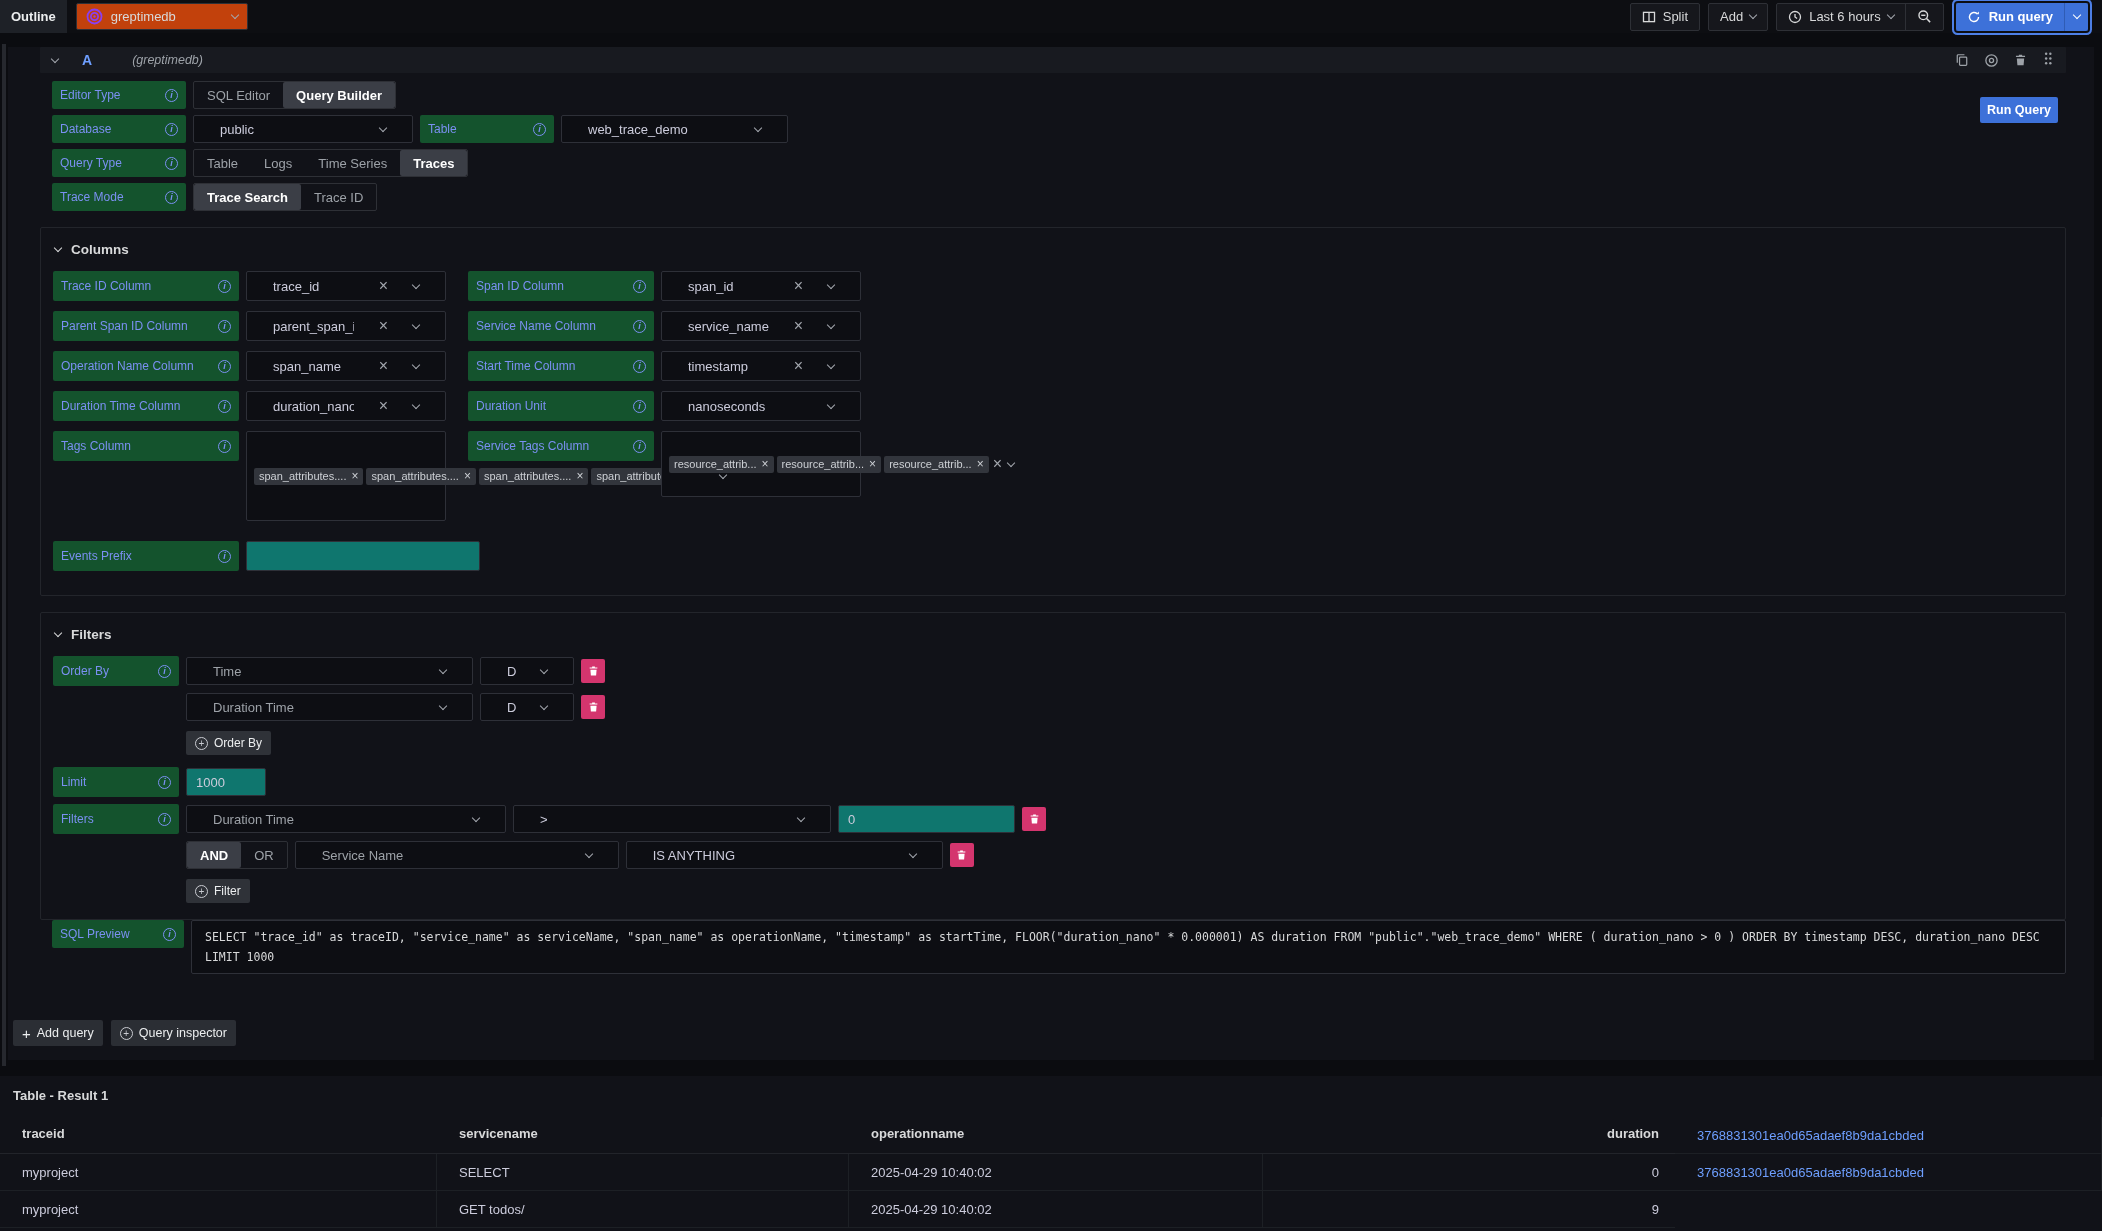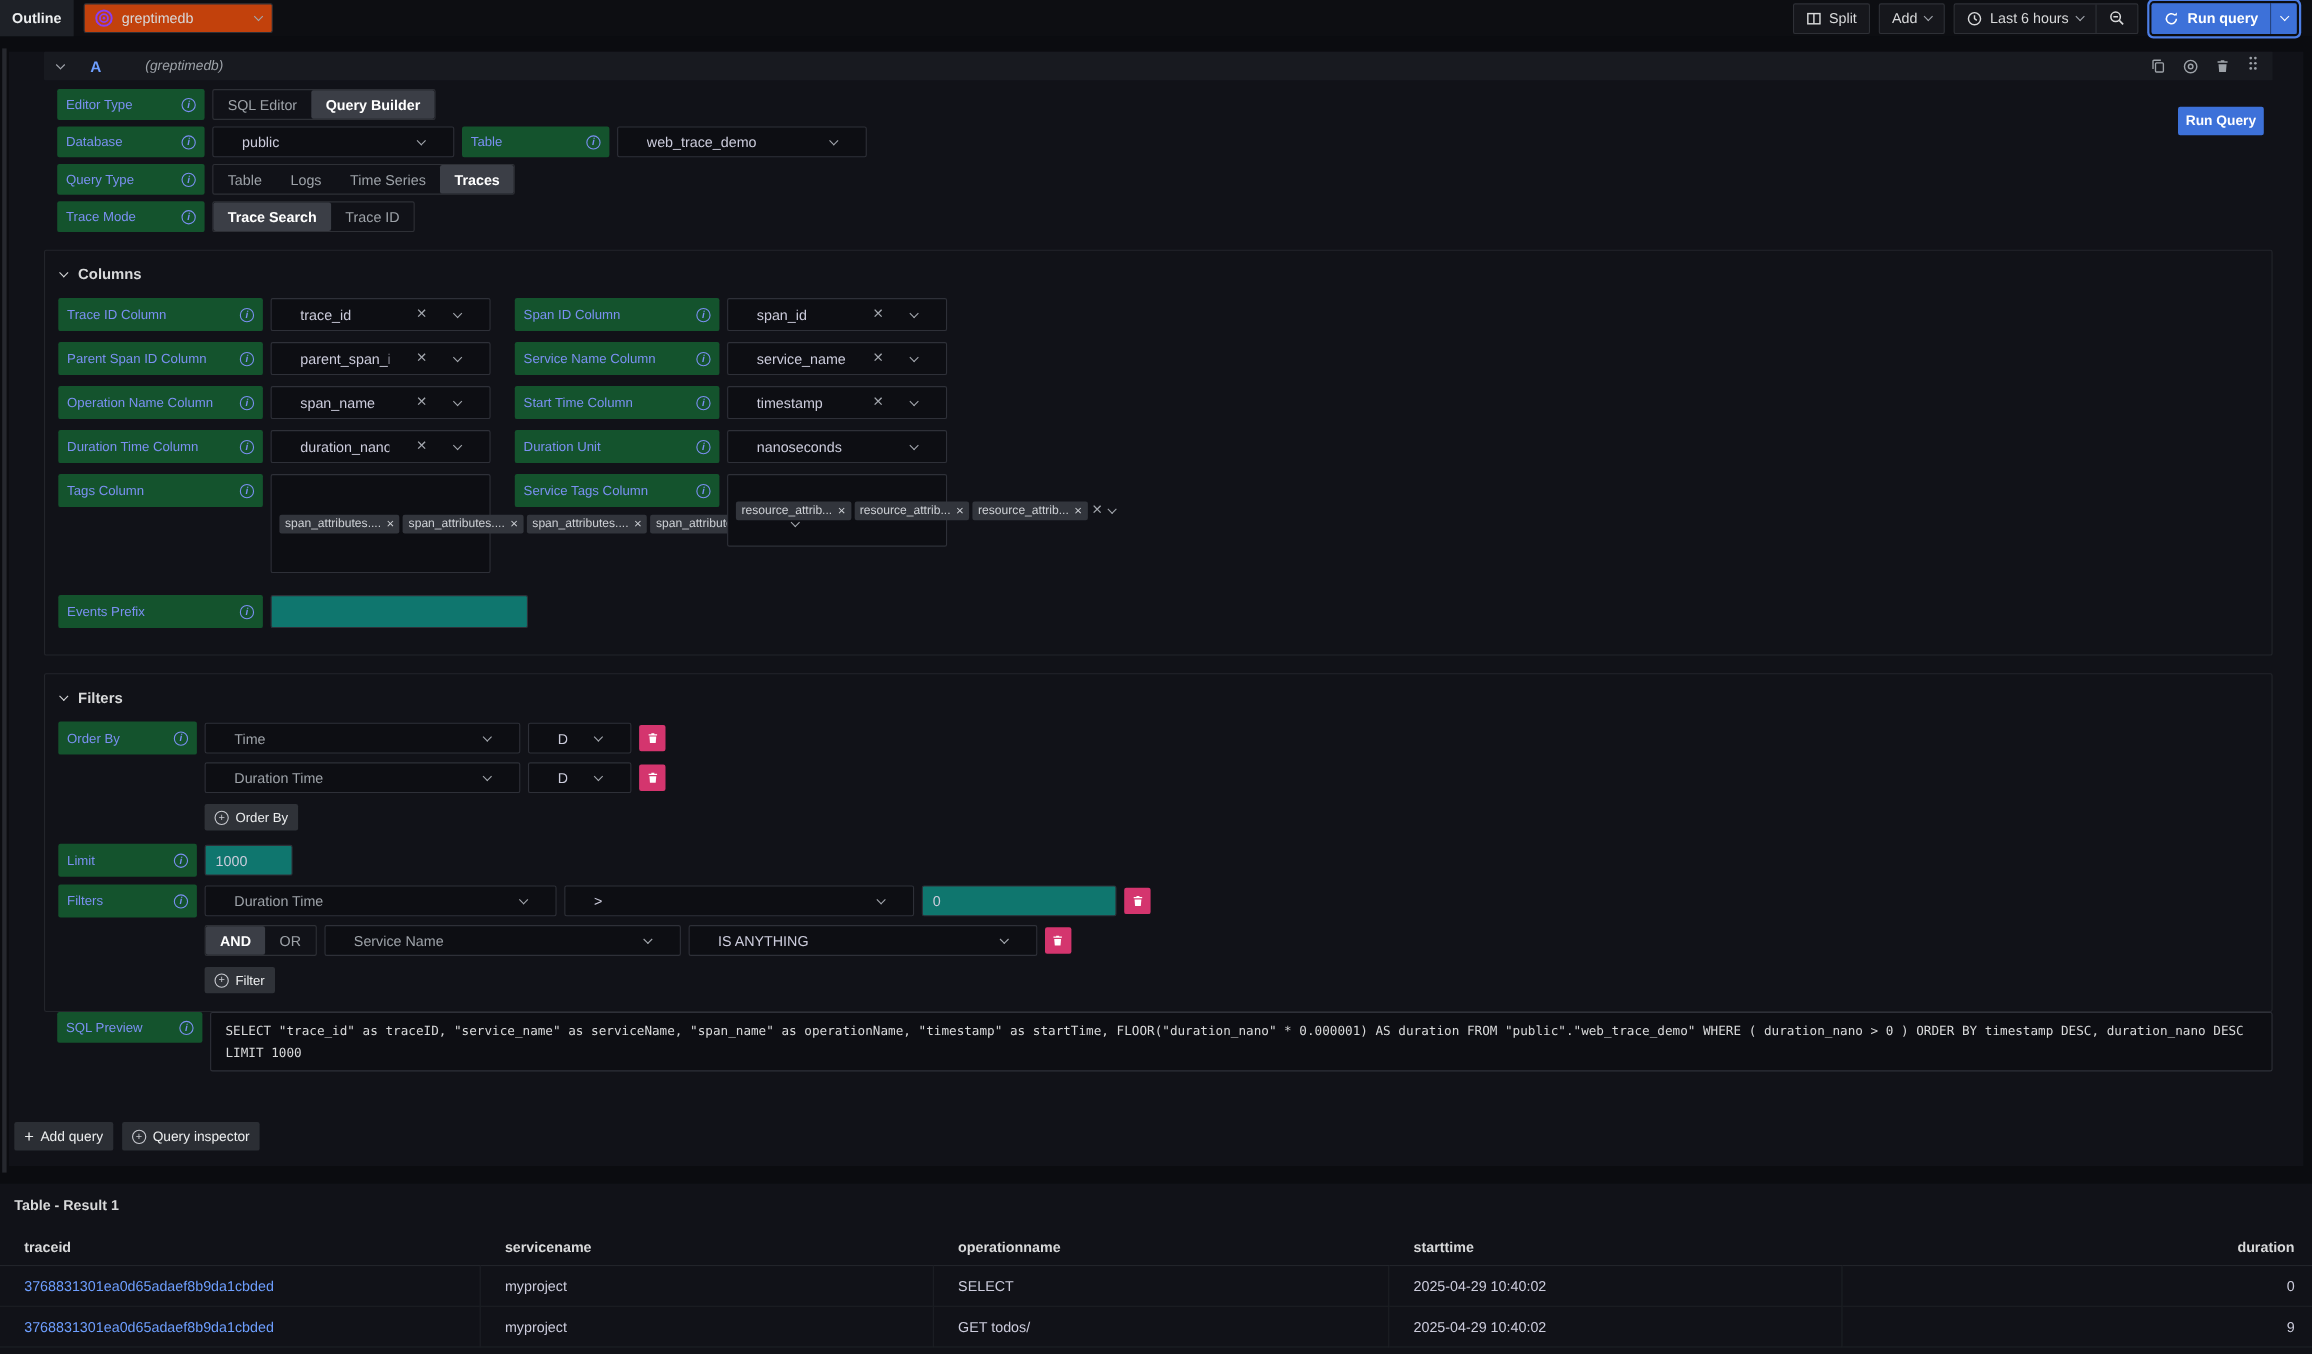--- a/index.html
+++ b/index.html
@@ -573,21 +573,20 @@
     </button>
   </div>
 </div>
 
 <div class="tpanel">
   <div class="ttitle">Table - Result 1</div>
   <div class="tgrid">
     <div class="th">traceid</div>
     <div class="th">servicename</div>
     <div class="th">operationname</div>
-    <div class="th">starttime</div>
     <div class="th num">duration</div>
 
     <div class="td">
       <a>3768831301ea0d65adaef8b9da1cbded</a>
     </div>
     <div class="td">myproject</div>
     <div class="td">SELECT</div>
     <div class="td">2025-04-29 10:40:02</div>
     <div class="td last">0</div>
 

